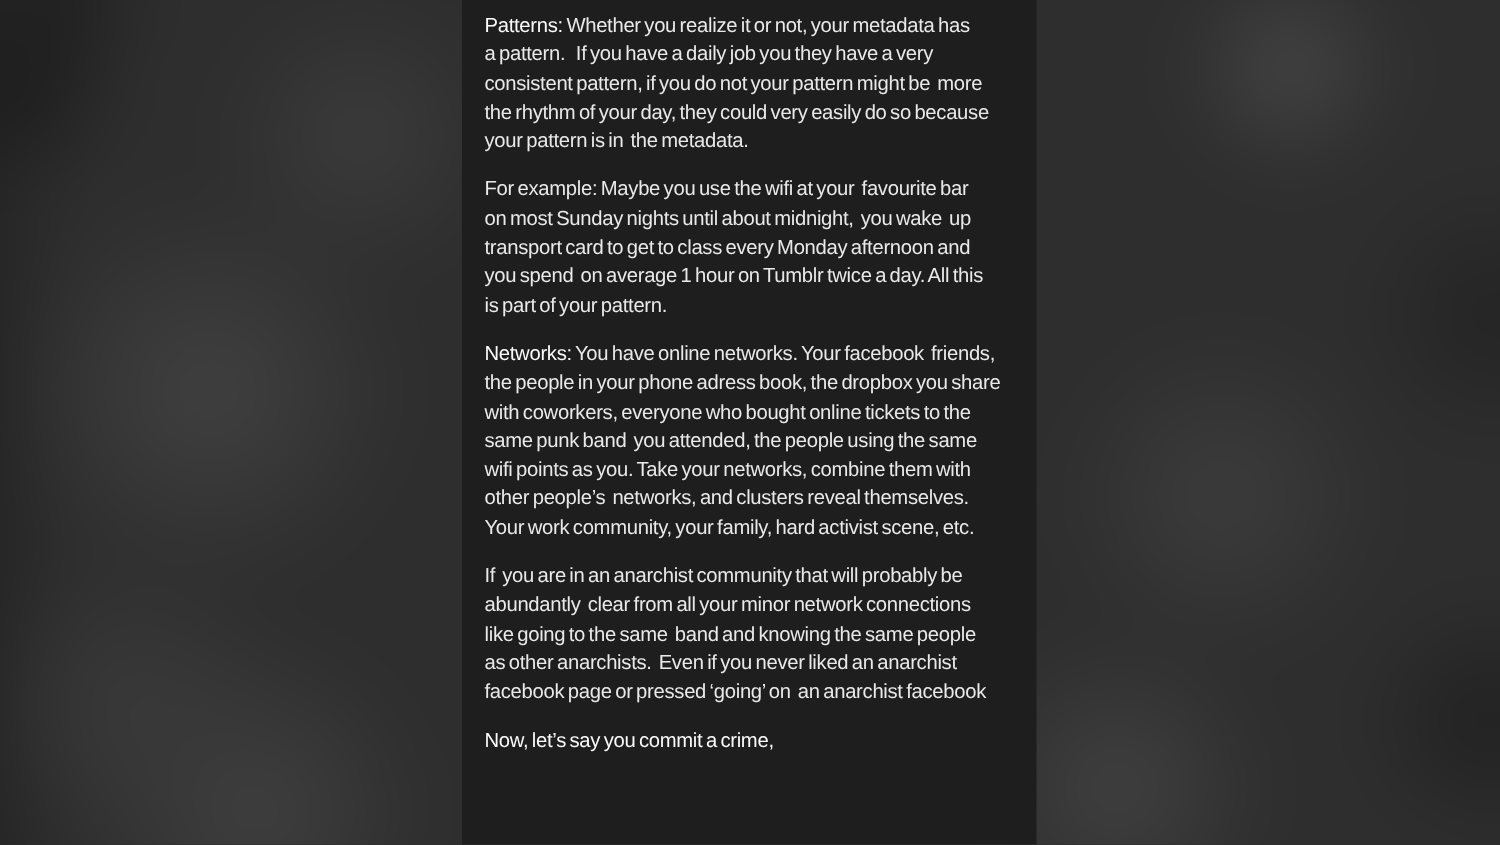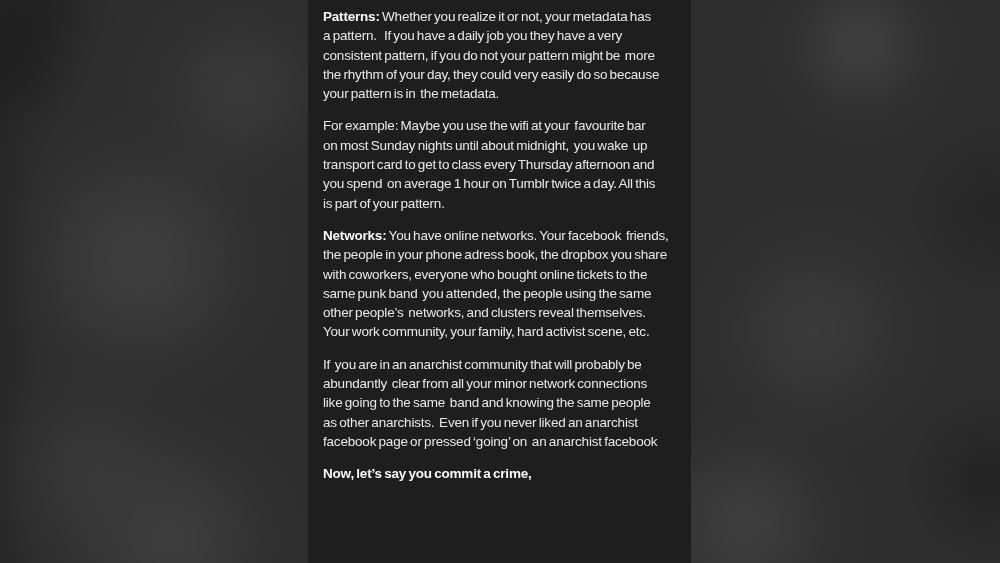--- a/index.html
+++ b/index.html
@@ -45,48 +45,49 @@
   }
   .post-column p { margin: 0 0 13px 0; }
   .line {
     display: block;
     white-space: pre;
     font-size: 13.5px;
     line-height: 19.3px;
     letter-spacing: -0.2px;
     word-spacing: -1.2px;
   }
-  .seg-b { font-weight: bold; color: #fafafa; }
+  .seg-b { font-weight: normal; color: #fafafa; }
   .seg-i { }
 </style>
 </head>
 <body>
 
 <div class="screen">
   <div class="backdrop"></div>
   <div class="post-column">
       <p>
         <span class="line"><span class="seg-b">Patterns:</span><span> Whether you realize it or not, your metadata has</span></span>
         <span class="line"><span>a pattern.   If you have a daily job you they have a very</span></span>
         <span class="line"><span>consistent pattern, if you do not your pattern might be  more</span></span>
         <span class="line"><span>the rhythm of your day, they could very easily do so because</span></span>
         <span class="line"><span>your pattern is in  the metadata.</span></span>
       </p>
       <p>
         <span class="line"><span>For example: Maybe you use the wifi at your  favourite bar</span></span>
         <span class="line"><span>on most Sunday nights until about midnight,  you wake  up</span></span>
-        <span class="line"><span>transport card to get to class every Thursday afternoon and</span></span>
+        <span class="line"><span>transport card to get to class every Monday afternoon and</span></span>
         <span class="line"><span>you spend  on average 1 hour on Tumblr twice a day. All this</span></span>
         <span class="line"><span>is part of your pattern.</span></span>
       </p>
       <p>
         <span class="line"><span class="seg-b">Networks:</span><span> You have online networks. Your facebook  friends,</span></span>
         <span class="line"><span>the people in your phone adress book, the dropbox you share</span></span>
         <span class="line"><span>with coworkers, everyone who bought online tickets to the</span></span>
         <span class="line"><span>same punk band  you attended, the people using the same</span></span>
+        <span class="line"><span>wifi points as you. Take your networks, combine them with</span></span>
         <span class="line"><span>other people’s  networks, and </span><span class="seg-i">clusters</span><span> reveal themselves.</span></span>
         <span class="line"><span>Your work community, your family, hard activist scene, etc.</span></span>
       </p>
       <p>
         <span class="line"><span>If  you are in an anarchist community that will probably be</span></span>
         <span class="line"><span>abundantly  clear from all your minor network connections</span></span>
         <span class="line"><span>like going to the same  band and knowing the same people</span></span>
         <span class="line"><span>as other anarchists.  Even if you never liked an anarchist</span></span>
         <span class="line"><span>facebook page or pressed ‘going’ on  an anarchist facebook</span></span>
       </p>

